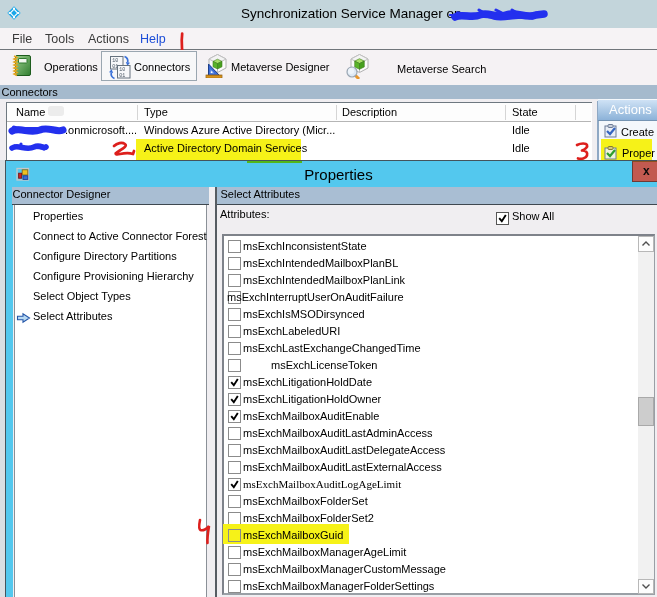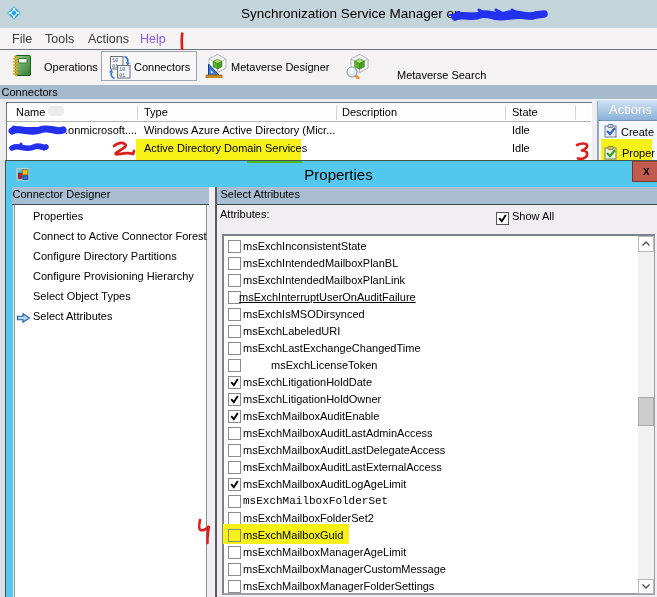--- a/index.html
+++ b/index.html
@@ -25,21 +25,21 @@
   <path d="M1 9 L10 9" stroke="#2330ee" stroke-width="2.2" fill="none" stroke-linecap="round"></path>
   <path d="M6 11 C13 7,23 13,31 9 C39 5,47 13,57 9 C67 5,77 13,87 9 L95 8" stroke="#2330ee" stroke-width="7.5" fill="none" stroke-linecap="round"></path>
   <path d="M9 8 C19 12,33 6,45 11 C57 14,71 7,83 11" stroke="#2330ee" stroke-width="5.5" fill="none" stroke-linecap="round"></path>
   <path d="M47 4 l6 3 M63 4 l5 3 M30 4 l5 3" stroke="#2330ee" stroke-width="3" fill="none" stroke-linecap="round"></path>
 </svg>
 
 <div class="abs" style="left:0px;top:28px;width:657px;height:21px;background:#f6f3f5;border-bottom:1px solid #70757a;"></div>
 <div class="abs" style="left:12px;top:31.5px;font-size:12.5px;color:#3a3a3a;">File</div>
 <div class="abs" style="left:45px;top:31.5px;font-size:12.5px;color:#3a3a3a;">Tools</div>
 <div class="abs" style="left:88px;top:31.5px;font-size:12.5px;color:#3a3a3a;">Actions</div>
-<div class="abs" style="left:140px;top:31.5px;font-size:12.5px;color:#8b5cf6;">Help</div>
+<div class="abs" style="left:140px;top:31.5px;font-size:12.5px;color:#1d4ed8;">Help</div>
 
 <svg class="abs" style="left:172px;top:28px;" width="20" height="26" viewBox="0 0 20 26">
   <path d="M10.2 5.5 C9.6 10,9.6 15,10 20 L10.2 23.5" stroke="#dd1f1c" stroke-width="2.7" fill="none" stroke-linecap="round"></path>
 </svg>
 
 <div class="abs" style="left:0px;top:50px;width:657px;height:35px;background:#f5f2f4;"></div>
 
 <svg class="abs" style="left:12px;top:54px;" width="20" height="23" viewBox="0 0 20 23">
   <defs>
       <linearGradient id="gb" x1="0" y1="0" x2="1" y2="1">
@@ -91,21 +91,21 @@
   <polygon points="14.5,1.5 23,6 23,15 14.5,19.5 6,15 6,6" fill="#fbfbfb" stroke="#b0b0b0"></polygon>
   <polygon points="14.5,1.5 23,6 14.5,10.5 6,6" fill="#f3f3f3" stroke="#c0c0c0"></polygon>
   <line x1="14.5" y1="10.5" x2="14.5" y2="19.5" stroke="#c0c0c0"></line>
   <polygon points="14.5,5.7 19.3,8.1 14.5,10.5 9.7,8.1" fill="#a8e068" stroke="#3f7d1f" stroke-width="0.6"></polygon>
   <polygon points="9.7,8.1 14.5,10.5 14.5,16.3 9.7,13.9" fill="#58b428" stroke="#3f7d1f" stroke-width="0.6"></polygon>
   <polygon points="19.3,8.1 14.5,10.5 14.5,16.3 19.3,13.9" fill="#46a01e" stroke="#3f7d1f" stroke-width="0.6"></polygon>
   <line x1="10" y1="22" x2="14" y2="26" stroke="#e8962a" stroke-width="3"></line>
   <circle cx="7" cy="19" r="5" fill="#dce8f4" fill-opacity="0.9" stroke="#9aa6b2" stroke-width="1.2"></circle>
   <circle cx="6" cy="18" r="3" fill="#eef4fa"></circle>
 </svg>
-<div class="abs t11" style="left:373px;top:69px;padding-left:24px;">Metaverse Search</div>
+<div class="abs t11" style="left:373px;top:63px;padding-left:24px;">Metaverse Search</div>
 
 <div class="abs" style="left:0px;top:85px;width:657px;height:14px;background:#a5bacd;"></div>
 <div class="abs t11" style="left:1.5px;top:85.5px;">Connectors</div>
 
 <div class="abs" style="left:6px;top:102px;width:586px;height:58px;background:#fff;border:1px solid #6e7880;border-bottom:none;border-right:none;box-sizing:border-box;"></div>
 
 <div class="abs" style="left:7px;top:103px;width:584px;height:18px;background:#fdfdfd;border-bottom:1px solid #b5b5b5;"></div>
 <div class="abs" style="left:137px;top:105px;width:1px;height:15px;background:#d5d5d5;"></div>
 <div class="abs" style="left:336px;top:105px;width:1px;height:15px;background:#d5d5d5;"></div>
 <div class="abs" style="left:505px;top:105px;width:1px;height:15px;background:#d5d5d5;"></div>
@@ -203,21 +203,21 @@
 
 <div class="abs" style="left:222px;top:234px;width:433px;height:361px;background:#fff;border:2px solid #7e828a;border-right:1px solid #999fa5;border-bottom:2px solid #9aa0a6;box-sizing:border-box;"></div>
 <div id="rows">
     <div class="abs" style="left:228px;top:240px;width:11px;height:11px;background:#fff;border:1px solid #8b8b8b;"></div>
     <div class="abs t11" style="left:243px;top:240px;">msExchInconsistentState</div>
     <div class="abs" style="left:228px;top:257px;width:11px;height:11px;background:#fff;border:1px solid #8b8b8b;"></div>
     <div class="abs t11" style="left:243px;top:257px;">msExchIntendedMailboxPlanBL</div>
     <div class="abs" style="left:228px;top:274px;width:11px;height:11px;background:#fff;border:1px solid #8b8b8b;"></div>
     <div class="abs t11" style="left:243px;top:274px;">msExchIntendedMailboxPlanLink</div>
     <div class="abs" style="left:228px;top:291px;width:11px;height:11px;background:#fff;border:1px solid #8b8b8b;"></div>
-    <div class="abs t11" style="left:239px;top:291px;text-decoration:underline;">msExchInterruptUserOnAuditFailure</div>
+    <div class="abs t11" style="left:227px;top:291px;">msExchInterruptUserOnAuditFailure</div>
     <div class="abs" style="left:228px;top:308px;width:11px;height:11px;background:#fff;border:1px solid #8b8b8b;"></div>
     <div class="abs t11" style="left:243px;top:308px;">msExchIsMSODirsynced</div>
     <div class="abs" style="left:228px;top:325px;width:11px;height:11px;background:#fff;border:1px solid #8b8b8b;"></div>
     <div class="abs t11" style="left:243px;top:325px;">msExchLabeledURI</div>
     <div class="abs" style="left:228px;top:342px;width:11px;height:11px;background:#fff;border:1px solid #8b8b8b;"></div>
     <div class="abs t11" style="left:243px;top:342px;">msExchLastExchangeChangedTime</div>
     <div class="abs" style="left:228px;top:359px;width:11px;height:11px;background:#fff;border:1px solid #8b8b8b;"></div>
     <div class="abs t11" style="left:243px;top:359px;padding-left:28px;">msExchLicenseToken</div>
     <div class="abs" style="left:228px;top:376px;width:11px;height:11px;background:#fff;border:1px solid #8b8b8b;"></div>
     <svg class="abs" style="left:229px;top:377px;" width="11" height="11" viewBox="0 0 11 11">
@@ -237,23 +237,23 @@
     <div class="abs" style="left:228px;top:427px;width:11px;height:11px;background:#fff;border:1px solid #8b8b8b;"></div>
     <div class="abs t11" style="left:243px;top:427px;">msExchMailboxAuditLastAdminAccess</div>
     <div class="abs" style="left:228px;top:444px;width:11px;height:11px;background:#fff;border:1px solid #8b8b8b;"></div>
     <div class="abs t11" style="left:243px;top:444px;">msExchMailboxAuditLastDelegateAccess</div>
     <div class="abs" style="left:228px;top:461px;width:11px;height:11px;background:#fff;border:1px solid #8b8b8b;"></div>
     <div class="abs t11" style="left:243px;top:461px;">msExchMailboxAuditLastExternalAccess</div>
     <div class="abs" style="left:228px;top:478px;width:11px;height:11px;background:#fff;border:1px solid #8b8b8b;"></div>
     <svg class="abs" style="left:229px;top:479px;" width="11" height="11" viewBox="0 0 11 11">
       <path d="M2.2 5.2 l2.6 3 4 -6.2" stroke="#000" stroke-width="1.9" fill="none"></path>
     </svg>
-    <div class="abs t11" style="left:243px;top:478px;">msExchMailboxAuditLogAgeLimit</div>
+    <div class="abs t11" style="left:243px;top:478px;font-family:Liberation Serif, serif;">msExchMailboxAuditLogAgeLimit</div>
     <div class="abs" style="left:228px;top:495px;width:11px;height:11px;background:#fff;border:1px solid #8b8b8b;"></div>
-    <div class="abs t11" style="left:243px;top:495px;font-family:Liberation Mono, monospace;">msExchMailboxFolderSet</div>
+    <div class="abs t11" style="left:243px;top:495px;">msExchMailboxFolderSet</div>
     <div class="abs" style="left:228px;top:512px;width:11px;height:11px;background:#fff;border:1px solid #8b8b8b;"></div>
     <div class="abs t11" style="left:243px;top:512px;">msExchMailboxFolderSet2</div>
     <div class="abs" style="left:223px;top:524px;width:126px;height:20px;background:#f6f218;"></div>
     <div class="abs" style="left:228px;top:529px;width:11px;height:11px;background:#f6f218;border:1px solid #8b8b8b;"></div>
     <div class="abs t11" style="left:243px;top:529px;">msExchMailboxGuid</div>
     <div class="abs" style="left:228px;top:546px;width:11px;height:11px;background:#fff;border:1px solid #8b8b8b;"></div>
     <div class="abs t11" style="left:243px;top:546px;">msExchMailboxManagerAgeLimit</div>
     <div class="abs" style="left:228px;top:563px;width:11px;height:11px;background:#fff;border:1px solid #8b8b8b;"></div>
     <div class="abs t11" style="left:243px;top:563px;">msExchMailboxManagerCustomMessage</div>
     <div class="abs" style="left:228px;top:580px;width:11px;height:11px;background:#fff;border:1px solid #8b8b8b;"></div>

